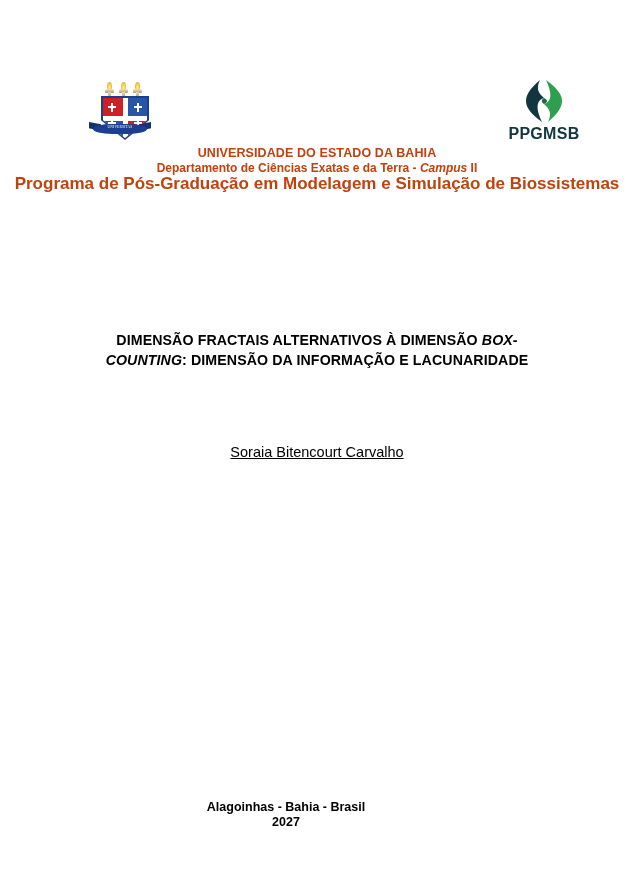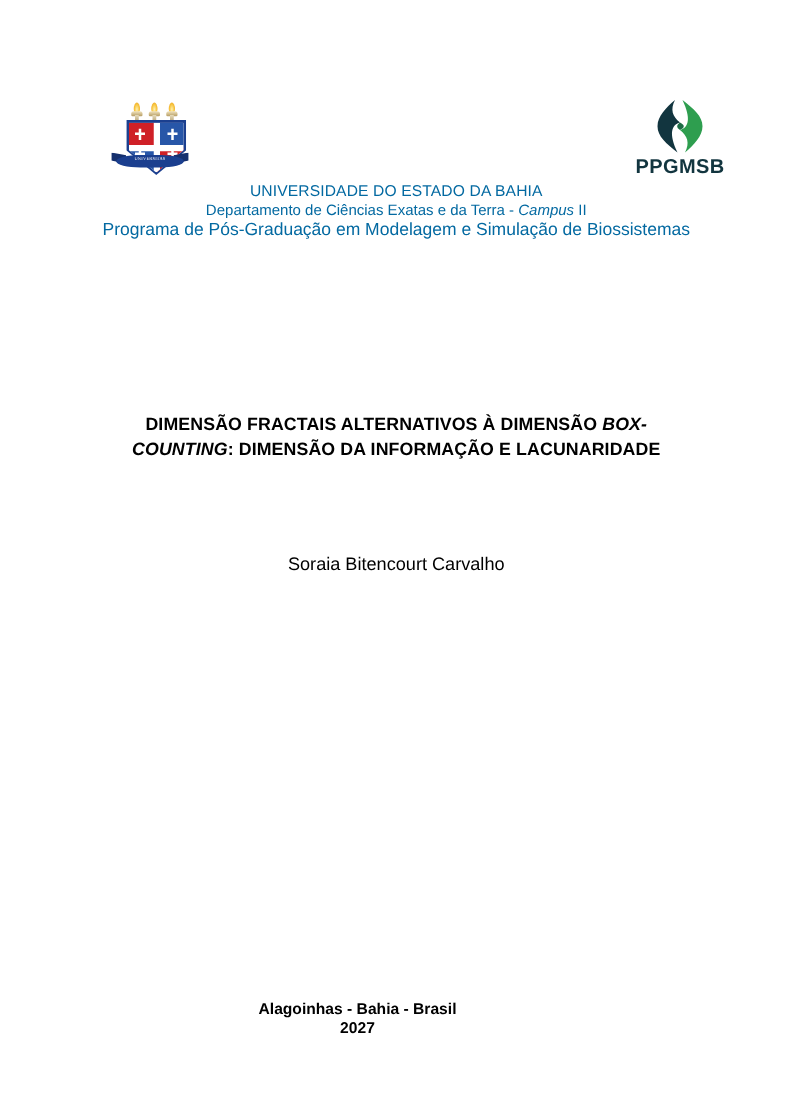--- a/index.html
+++ b/index.html
@@ -228,34 +228,34 @@
     margin-top: 1px;
   }
 
   
   .institution {
     position: absolute;
     top: 146px;
     left: 0;
     width: 634px;
     text-align: center;
-    font-weight: normal;
-    color: #0369a1;
+    font-weight: bold;
+    color: #c2410c;
   }
   .institution .line1 {
     font-size: 12.5px;
     line-height: 15px;
     letter-spacing: 0.1px;
   }
   .institution .line2 {
     font-size: 12px;
     line-height: 15px;
   }
   .institution .line3 {
-    font-size: 14px;
+    font-size: 17px;
     line-height: 15px;
   }
   .institution em { font-style: italic; }
 
   
   .doc-title {
     position: absolute;
     top: 330px;
     left: 77px;
     width: 480px;
@@ -271,20 +271,21 @@
   
   .author {
     position: absolute;
     top: 444px;
     left: 0;
     width: 634px;
     text-align: center;
     font-size: 14.5px;
     font-weight: normal;
     color: #000000;
+    text-decoration: underline;
   }
 
   
   .footer {
     position: absolute;
     top: 800px;
     left: 0;
     width: 572px;
     text-align: center;
     font-weight: bold;

